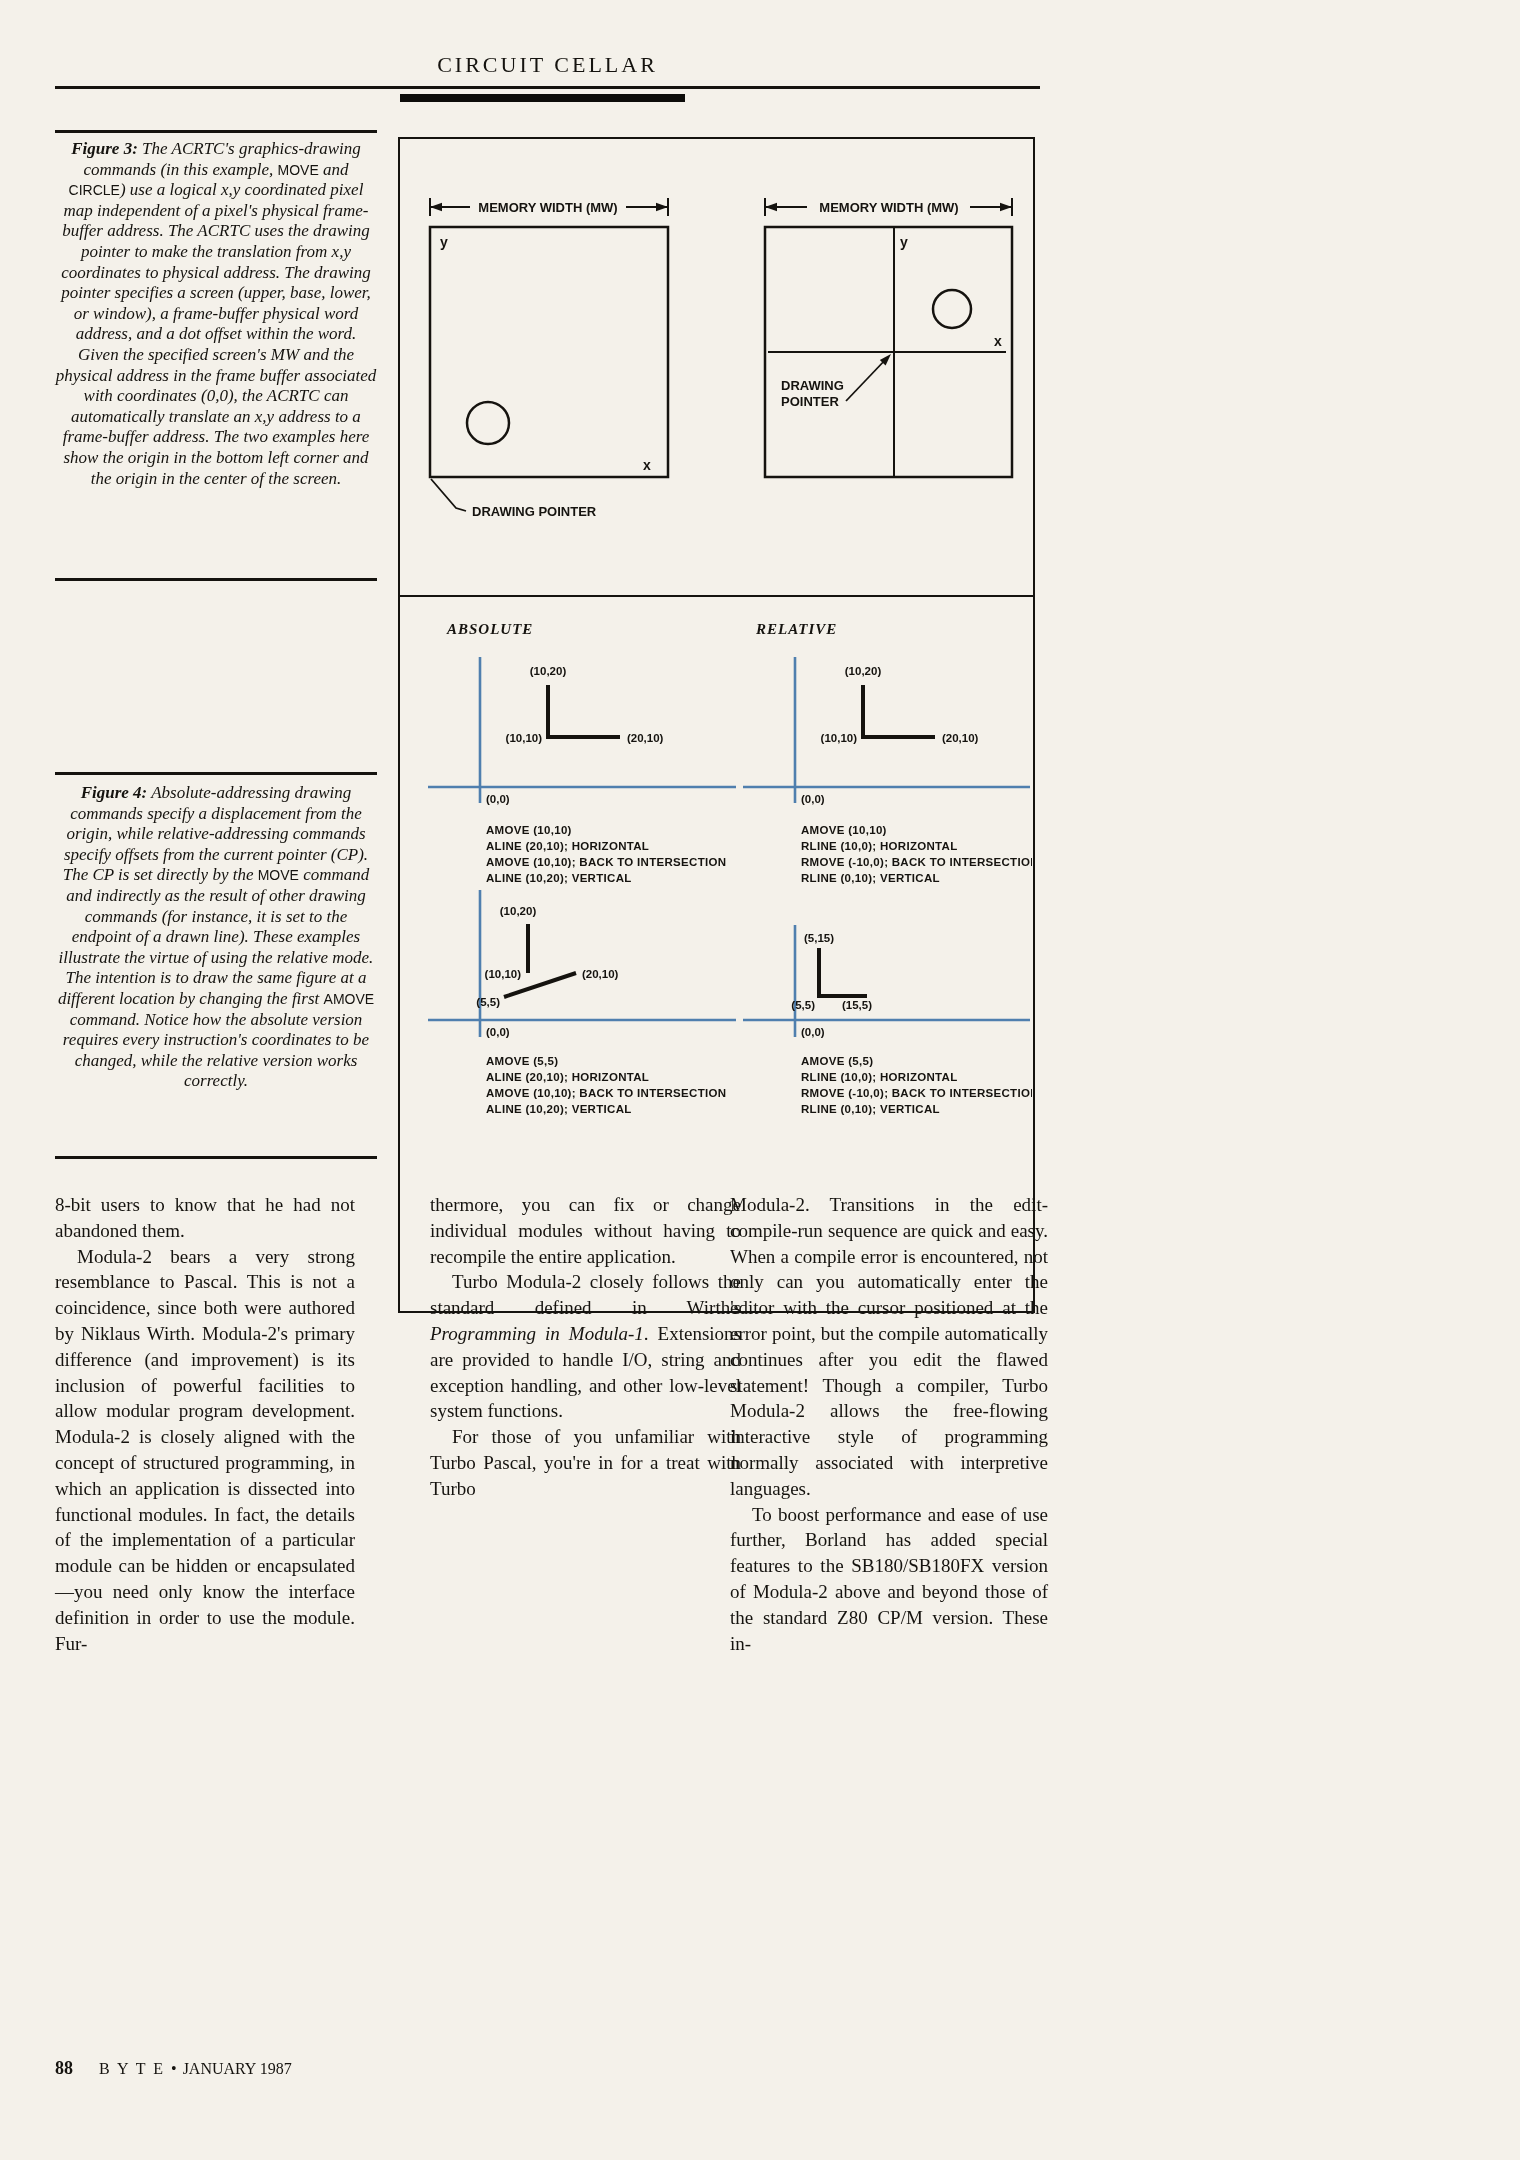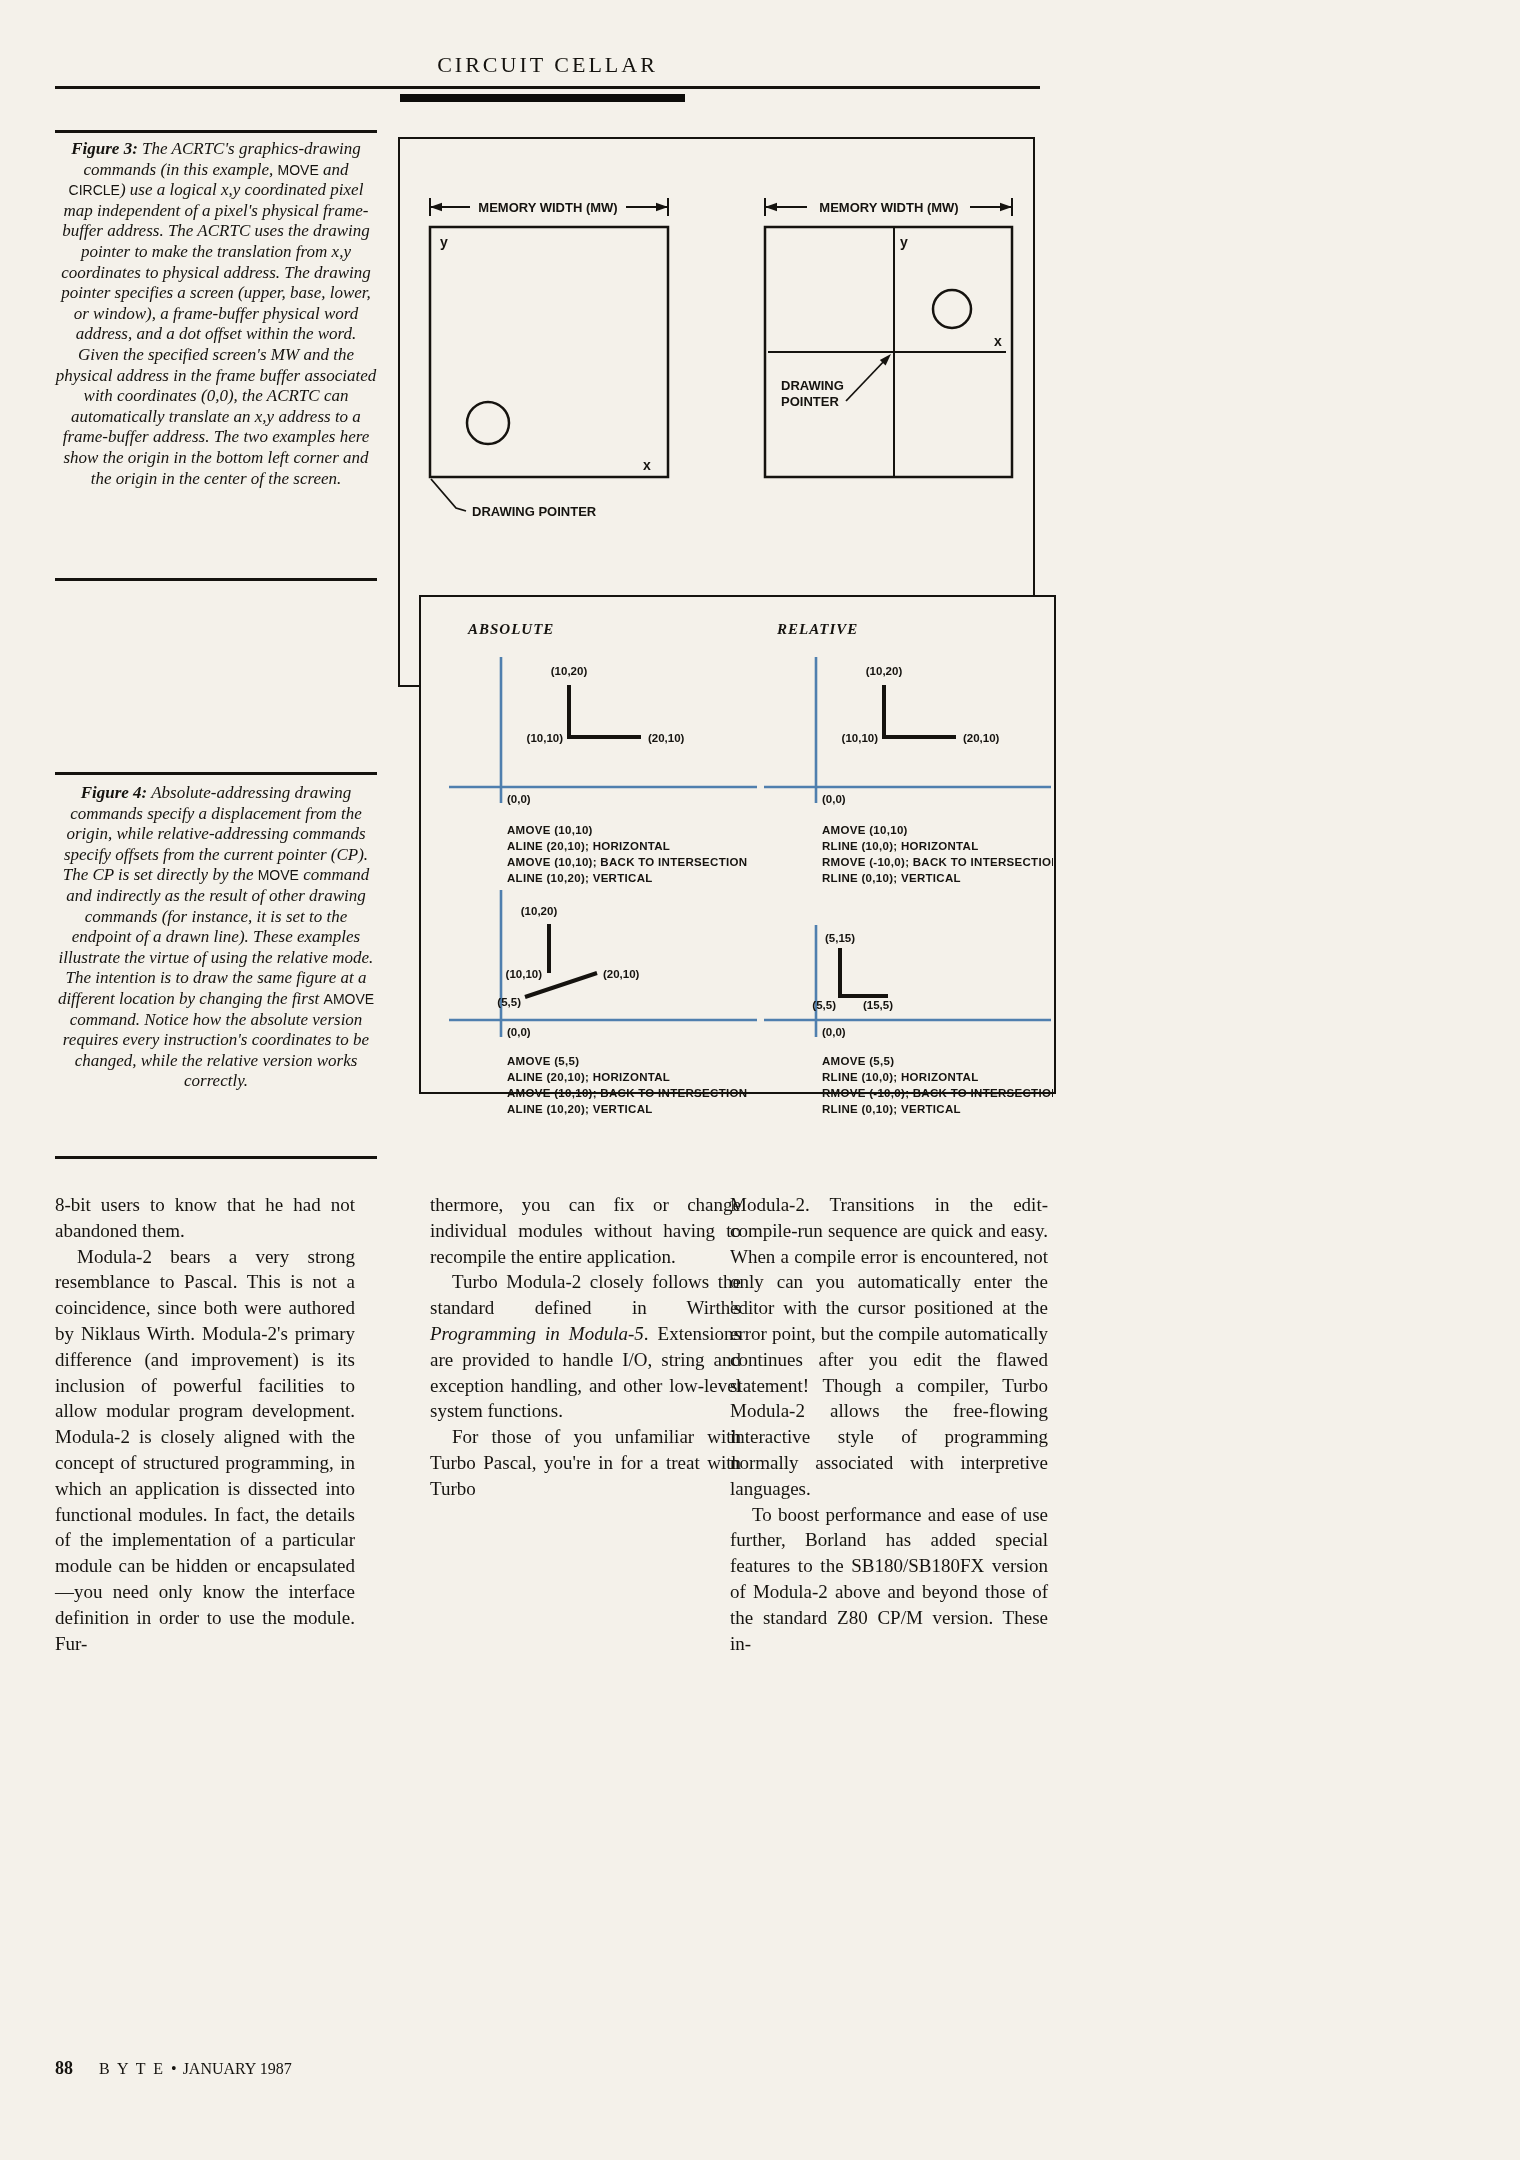--- a/index.html
+++ b/index.html
@@ -22,21 +22,21 @@
     position:absolute; left:55px; width:322px;
     font-style:italic; font-size:17px; line-height:20.6px; text-align:center;
   }
   .caption .fig-label { font-weight:bold; }
   .caption .cmd { font-style:normal; font-family:"Liberation Sans", sans-serif; font-size:14px; }
   .cap-rule { position:absolute; left:55px; width:322px; height:2.5px; background:#15130f; }
 
   
   .figbox { position:absolute; left:398px; border:2.5px solid #15130f; box-sizing:border-box; background:#f4f1ea; }
   .fig3-box { top:137px; width:637px; height:550px; }
-  .fig4-box { top:595px; width:637px; height:499px;margin-left:21px; }
+  .fig4-box { top:595px; width:637px; height:718px; }
   svg.diagram { display:block; }
   svg .ink  { stroke:#15130f; fill:none; }
   svg .blue { stroke:#4f7fae; fill:none; }
   svg .t18 { stroke-width:1.8px; }
   svg .t2  { stroke-width:2px; }
   svg .t25 { stroke-width:2.5px; }
   svg .t26 { stroke-width:2.6px; }
   svg .t4  { stroke-width:4px; }
   svg .inkfill { fill:#15130f; stroke:none; }
   svg text { fill:#15130f; }
@@ -188,21 +188,21 @@
       </g>
     </svg>
   </div>
 
   <div class="bodycol col1">
     <p>8-bit users to know that he had not abandoned them.</p>
     <p class="indent">Modula-2 bears a very strong resemblance to Pascal. This is not a coincidence, since both were authored by Niklaus Wirth. Modula-2's primary difference (and improvement) is its inclusion of powerful facilities to allow modular program development. Modula-2 is closely aligned with the concept of structured programming, in which an application is dissected into functional modules. In fact, the details of the implementation of a particular module can be hidden or encapsulated—you need only know the interface definition in order to use the module. Fur-</p>
   </div>
   <div class="bodycol col2">
     <p>thermore, you can fix or change individual modules without having to recompile the entire application.</p>
-    <p class="indent"><span>Turbo Modula-2 closely follows the standard defined in Wirth's </span><em>Programming in Modula-5</em><span>. Extensions are provided to handle I/O, string and exception handling, and other low-level system functions.</span></p>
+    <p class="indent"><span>Turbo Modula-2 closely follows the standard defined in Wirth's </span><em>Programming in Modula-1</em><span>. Extensions are provided to handle I/O, string and exception handling, and other low-level system functions.</span></p>
     <p class="indent">For those of you unfamiliar with Turbo Pascal, you're in for a treat with Turbo</p>
   </div>
   <div class="bodycol col3">
     <p>Modula-2. Transitions in the edit-compile-run sequence are quick and easy. When a compile error is encountered, not only can you automatically enter the editor with the cursor positioned at the error point, but the compile automatically continues after you edit the flawed statement! Though a compiler, Turbo Modula-2 allows the free-flowing interactive style of programming normally associated with interpretive languages.</p>
     <p class="indent">To boost performance and ease of use further, Borland has added special features to the SB180/SB180FX version of Modula-2 above and beyond those of the standard Z80 CP/M version. These in-</p>
   </div>
 
   <div class="footer">
     <span class="pg">88</span><span class="mag">B Y T E</span><span class="sep">•</span><span class="issue">JANUARY 1987</span>
   </div>

